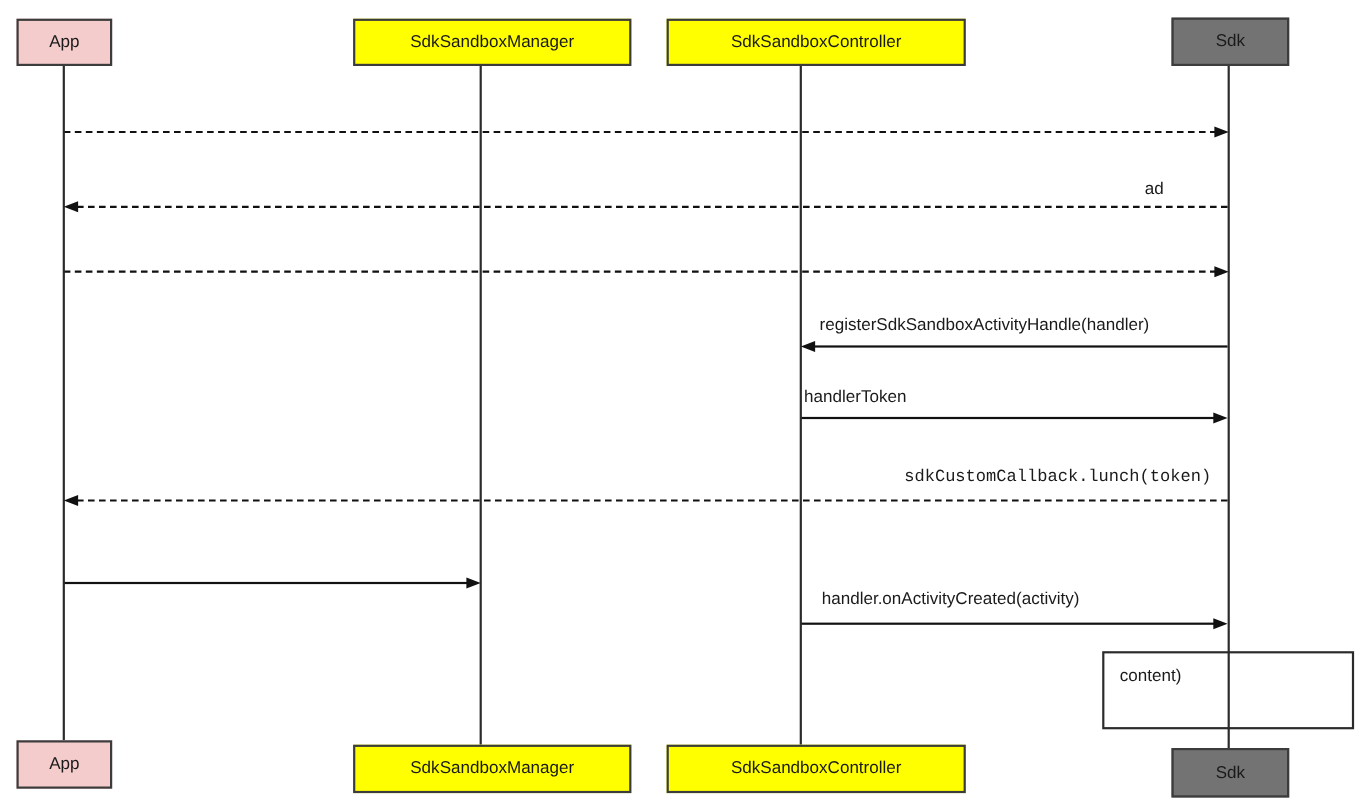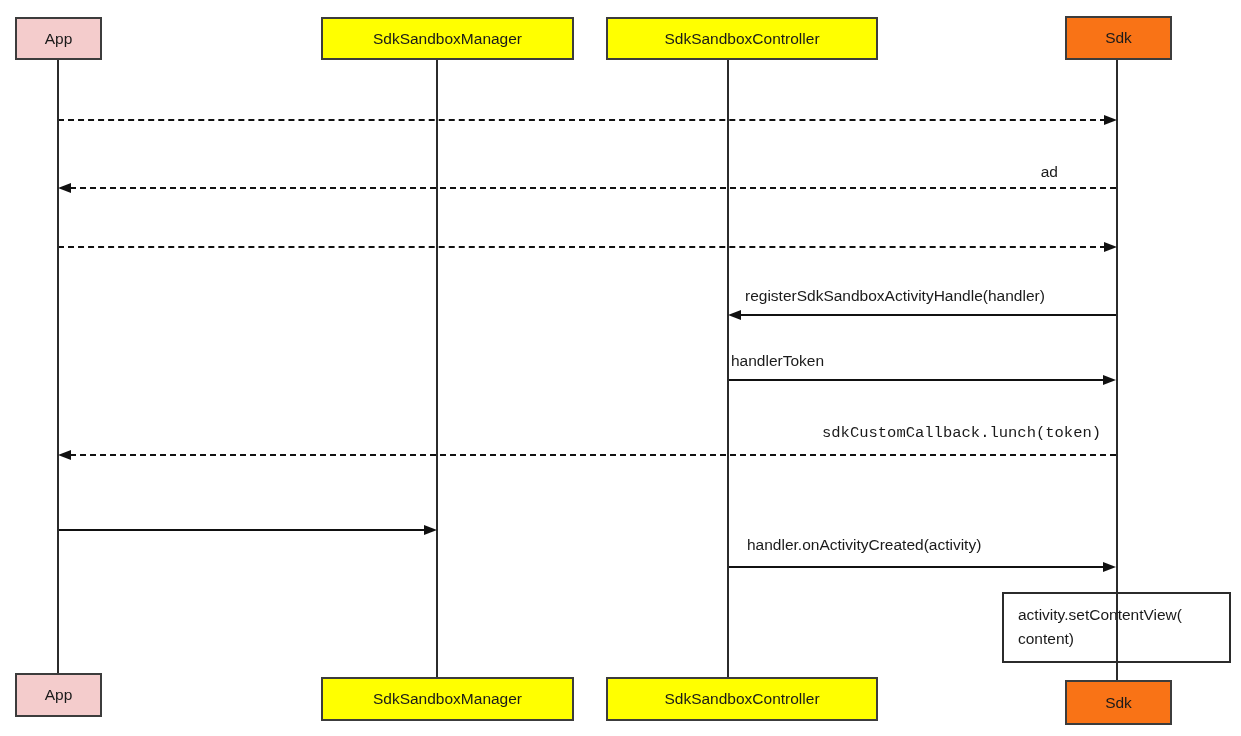--- a/index.html
+++ b/index.html
@@ -6,21 +6,21 @@
   #canvas{
     position:relative;width:1241px;height:736px;background:#ffffff;
     font-family:"Liberation Sans",sans-serif;color:#1a1a1a;overflow:hidden;
   }
   .pbox{
     position:absolute;display:flex;align-items:center;justify-content:center;
     border:2px solid #3c3c3c;font-size:15.5px;box-sizing:border-box;z-index:4;
   }
   .fill-pink{background:#f4cccc;align-items:center;}
   .fill-yellow{background:#ffff00;margin-left:16px;}
-  .fill-green{background:#f97316;}
+  .fill-green{background:#737373;}
   .lifeline{position:absolute;width:2px;background:#2b2b2b;z-index:3;}
   .msg-line{position:absolute;height:0;z-index:2;}
   .msg-line.dashed{border-top:2px dashed #111;}
   .msg-line.solid{border-top:2px solid #111;}
   .msg-label{position:absolute;font-size:15.5px;white-space:nowrap;z-index:2;}
   .arrow-right{
     position:absolute;width:0;height:0;z-index:3;
     border-top:5px solid transparent;border-bottom:5px solid transparent;
     border-left:13px solid #111;
   }
@@ -81,21 +81,20 @@
   <div class="arrow-left" style="left:58px;top:450px;"></div>
 
   <div class="msg-line solid" style="left:58px;top:529px;width:367px;"></div>
   <div class="arrow-right" style="left:424px;top:525px;"></div>
 
   <div class="msg-label" style="left:747px;top:536px;">handler.onActivityCreated(activity)</div>
   <div class="msg-line solid" style="left:728px;top:566px;width:377px;"></div>
   <div class="arrow-right" style="left:1103px;top:562px;"></div>
 
   <div class="note">
-    <div>activity.setContentView(</div>
     <div>content)</div>
   </div>
 
   <div class="pbox fill-pink" style="left:15px;top:673px;width:87px;height:44px;">
     <span>App</span>
   </div>
   <div class="pbox fill-yellow" style="left:305px;top:677px;width:253px;height:44px;">
     <span>SdkSandboxManager</span>
   </div>
   <div class="pbox fill-yellow" style="left:590px;top:677px;width:272px;height:44px;">

